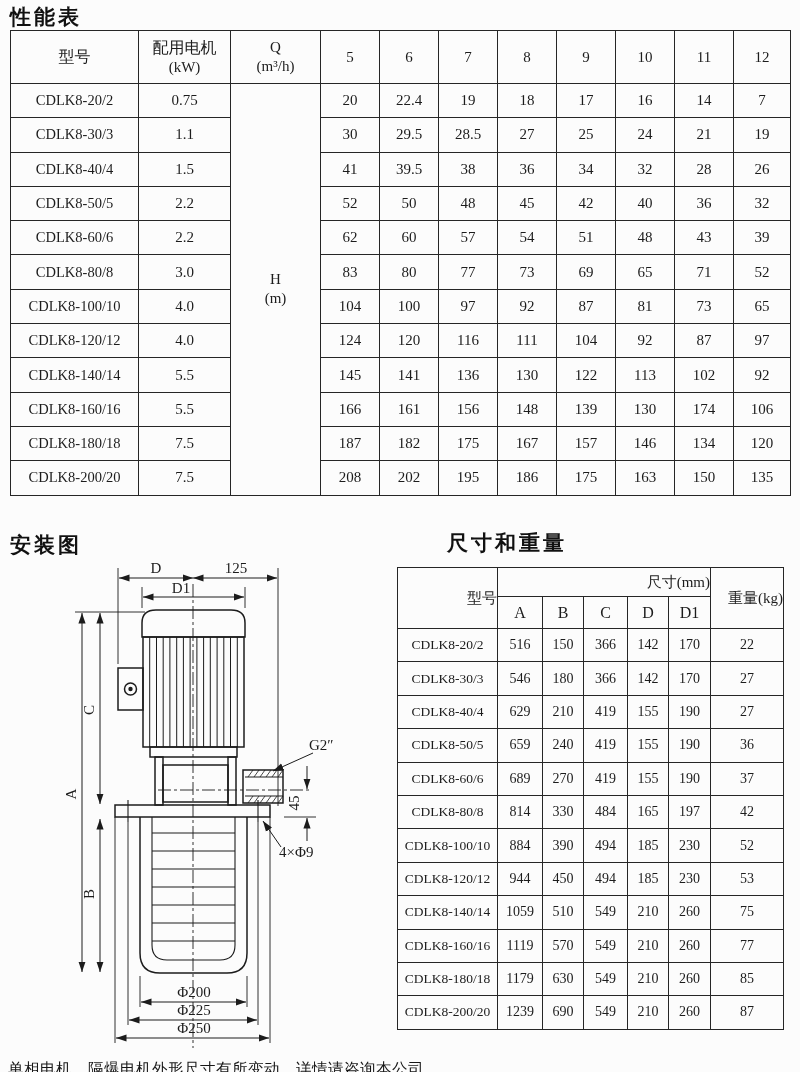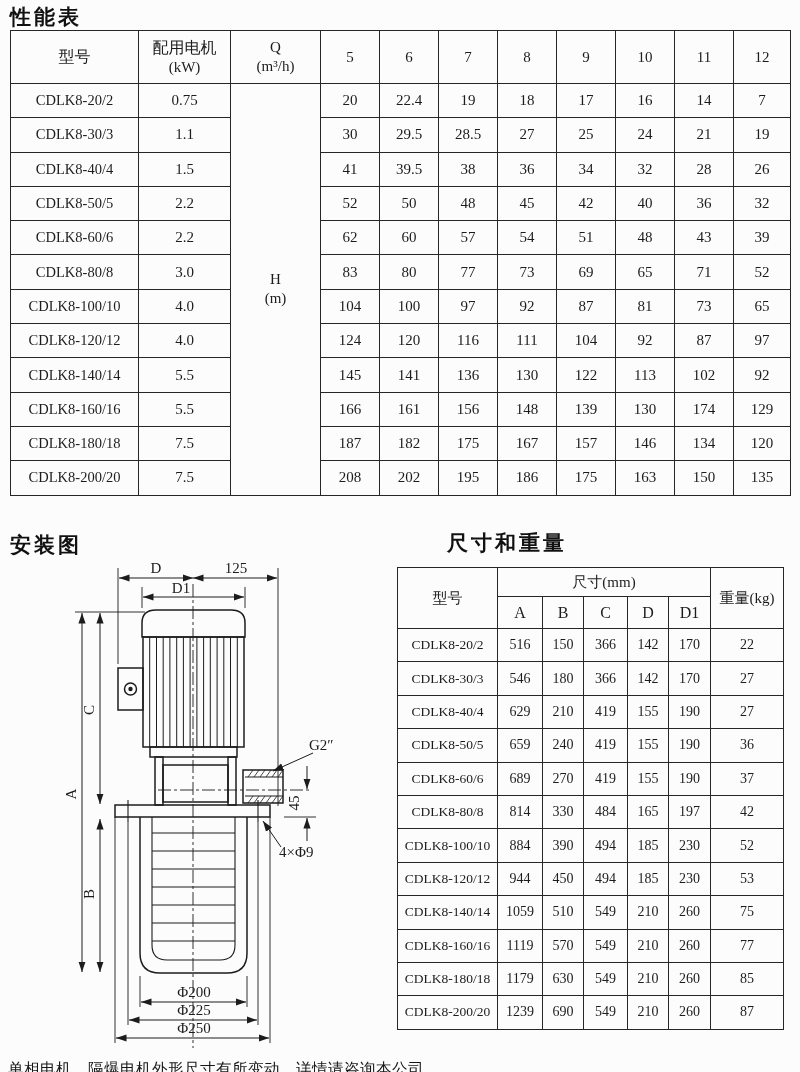--- a/index.html
+++ b/index.html
@@ -25,21 +25,21 @@
   .perf{position:absolute;left:10px;top:30px;width:781px;}
   .perf thead th{height:52px;font-size:15px;line-height:1.25;}
   .perf thead th .cjk{font-size:16px;}
   .perf td{height:33.3px;font-size:15px;}
   .perf td.model{font-size:14.5px;}
   .hcell div{line-height:1.3;font-size:15px;}
 
   .dims{position:absolute;left:397px;top:567px;width:386px;}
   .dims thead tr.r1 th{height:28px;font-size:15px;}
   .dims thead tr.r2 th{height:31px;font-size:16px;}
-  .dims thead th.cjkhead{font-size:15px;}
+  .dims thead th.cjkhead{font-size:15px;text-align:right;}
   .dims td{height:32.4px;font-size:14px;}
   .dims td.model{font-size:13.5px;}
 
   .diagram{position:absolute;left:0px;top:560px;}
   .diagram text{font-family:"Liberation Serif","DejaVu Serif",serif;}
 
   .note{position:absolute;left:8px;top:1043px;font-size:15.5px;color:#161616;
         font-family:"Liberation Serif","DejaVu Serif",serif;letter-spacing:0.5px;}
 </style>
 </head>
@@ -200,21 +200,21 @@
         <tr>
           <td class="model">CDLK8-160/16</td>
           <td>5.5</td>
           <td>166</td>
           <td>161</td>
           <td>156</td>
           <td>148</td>
           <td>139</td>
           <td>130</td>
           <td>174</td>
-          <td>129</td>
+          <td>106</td>
         </tr>
         <tr>
           <td class="model">CDLK8-180/18</td>
           <td>7.5</td>
           <td>187</td>
           <td>182</td>
           <td>175</td>
           <td>167</td>
           <td>157</td>
           <td>146</td>

